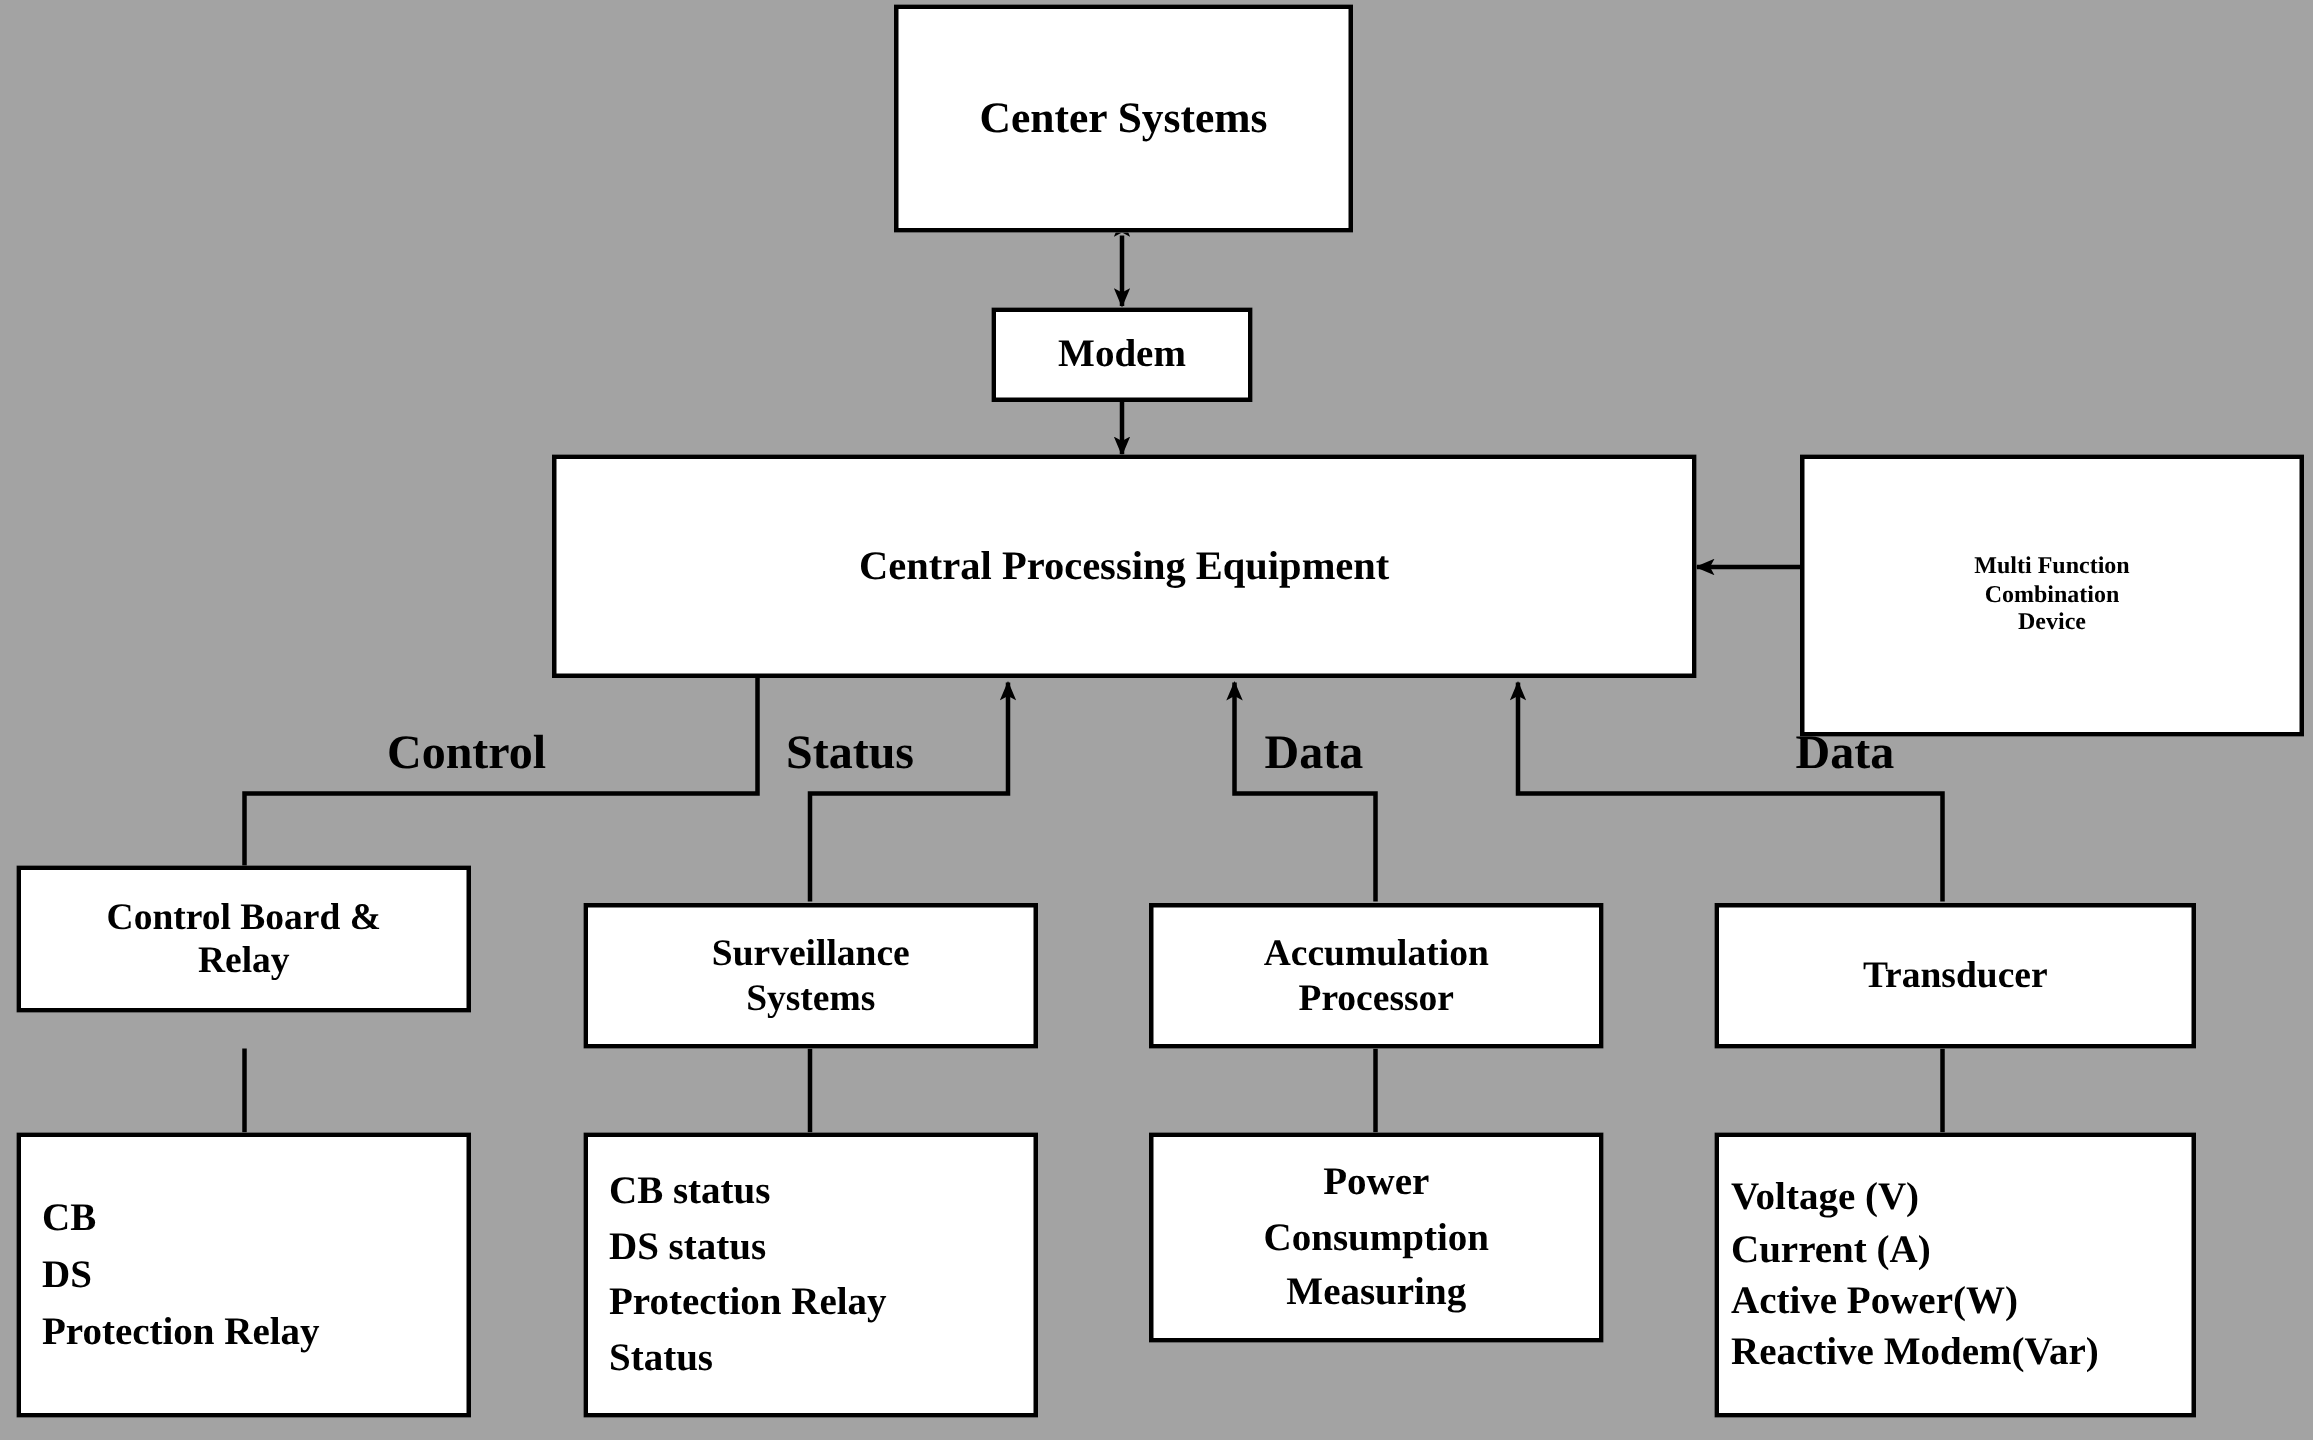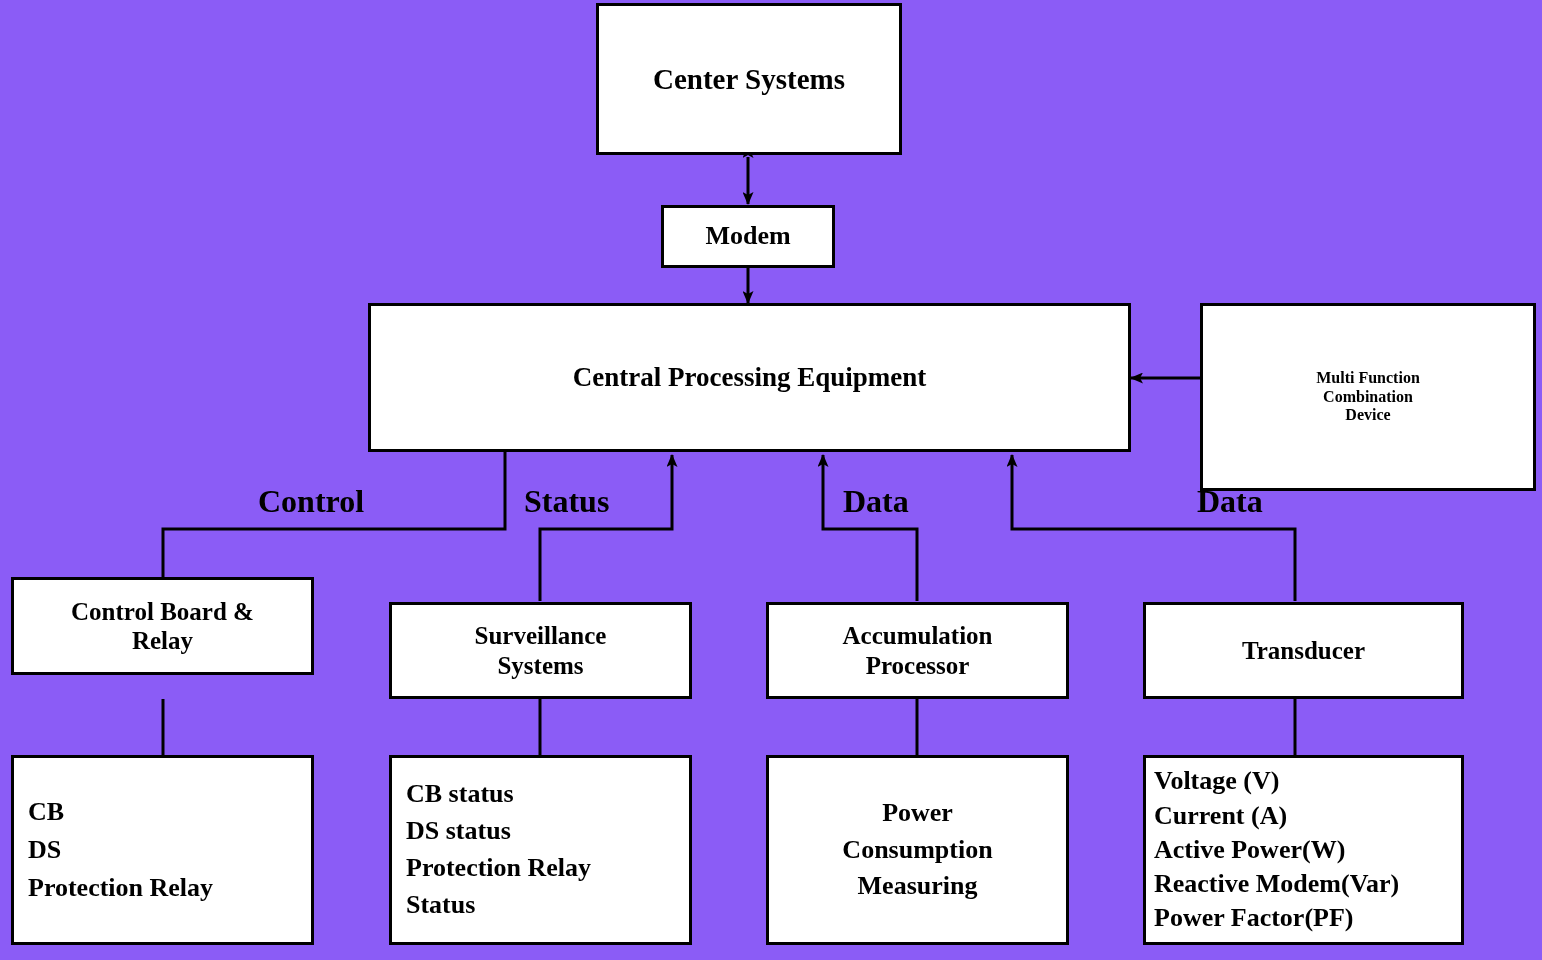--- a/index.html
+++ b/index.html
@@ -10,21 +10,21 @@
   body {
     width: 1542px;
     height: 960px;
     font-family: "Liberation Serif", "DejaVu Serif", serif;
     overflow: hidden;
   }
   #diagram-root {
     position: relative;
     width: 1542px;
     height: 960px;
-    background: #8b5cf6;
+    background: #a3a3a3;
   }
   svg.diagram-svg {
     position: absolute;
     top: 0;
     left: 0;
     width: 1542px;
     height: 960px;
   }
   .node-box {
     position: absolute;
@@ -148,27 +148,26 @@
     <span class="node-line">Protection Relay</span>
   </div>
 
   <div class="node-box left-align" style="left:389px; top:755px; width:303px; height:190px; font-size:26px; line-height:1.42;">
     <span class="node-line">CB status</span>
     <span class="node-line">DS status</span>
     <span class="node-line">Protection Relay</span>
     <span class="node-line">Status</span>
   </div>
 
-  <div class="node-box center-align" style="left:766px; top:755px; width:303px; height:190px; font-size:26px; line-height:1.42;">
+  <div class="node-box center-align" style="left:766px; top:755px; width:303px; height:140px; font-size:26px; line-height:1.42;">
     <span class="node-line">Power</span>
     <span class="node-line">Consumption</span>
     <span class="node-line">Measuring</span>
   </div>
 
   <div class="node-box left-align" style="left:1143px; top:755px; width:321px; height:190px; font-size:26px; line-height:1.32; padding-left:8px;">
     <span class="node-line">Voltage (V)</span>
     <span class="node-line">Current (A)</span>
     <span class="node-line">Active Power(W)</span>
     <span class="node-line">Reactive Modem(Var)</span>
-    <span class="node-line">Power Factor(PF)</span>
   </div>
 
 </div>
 
 </body></html>

